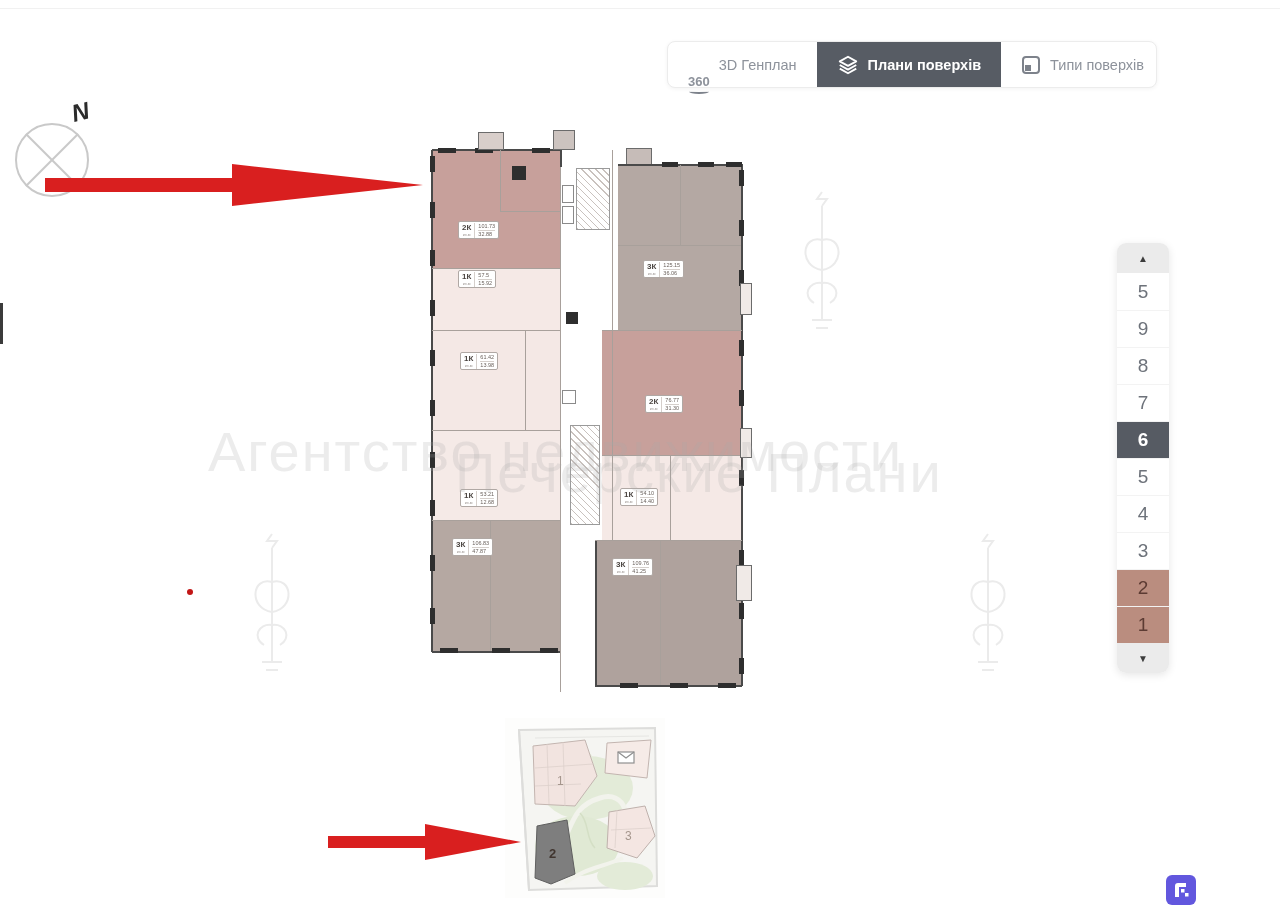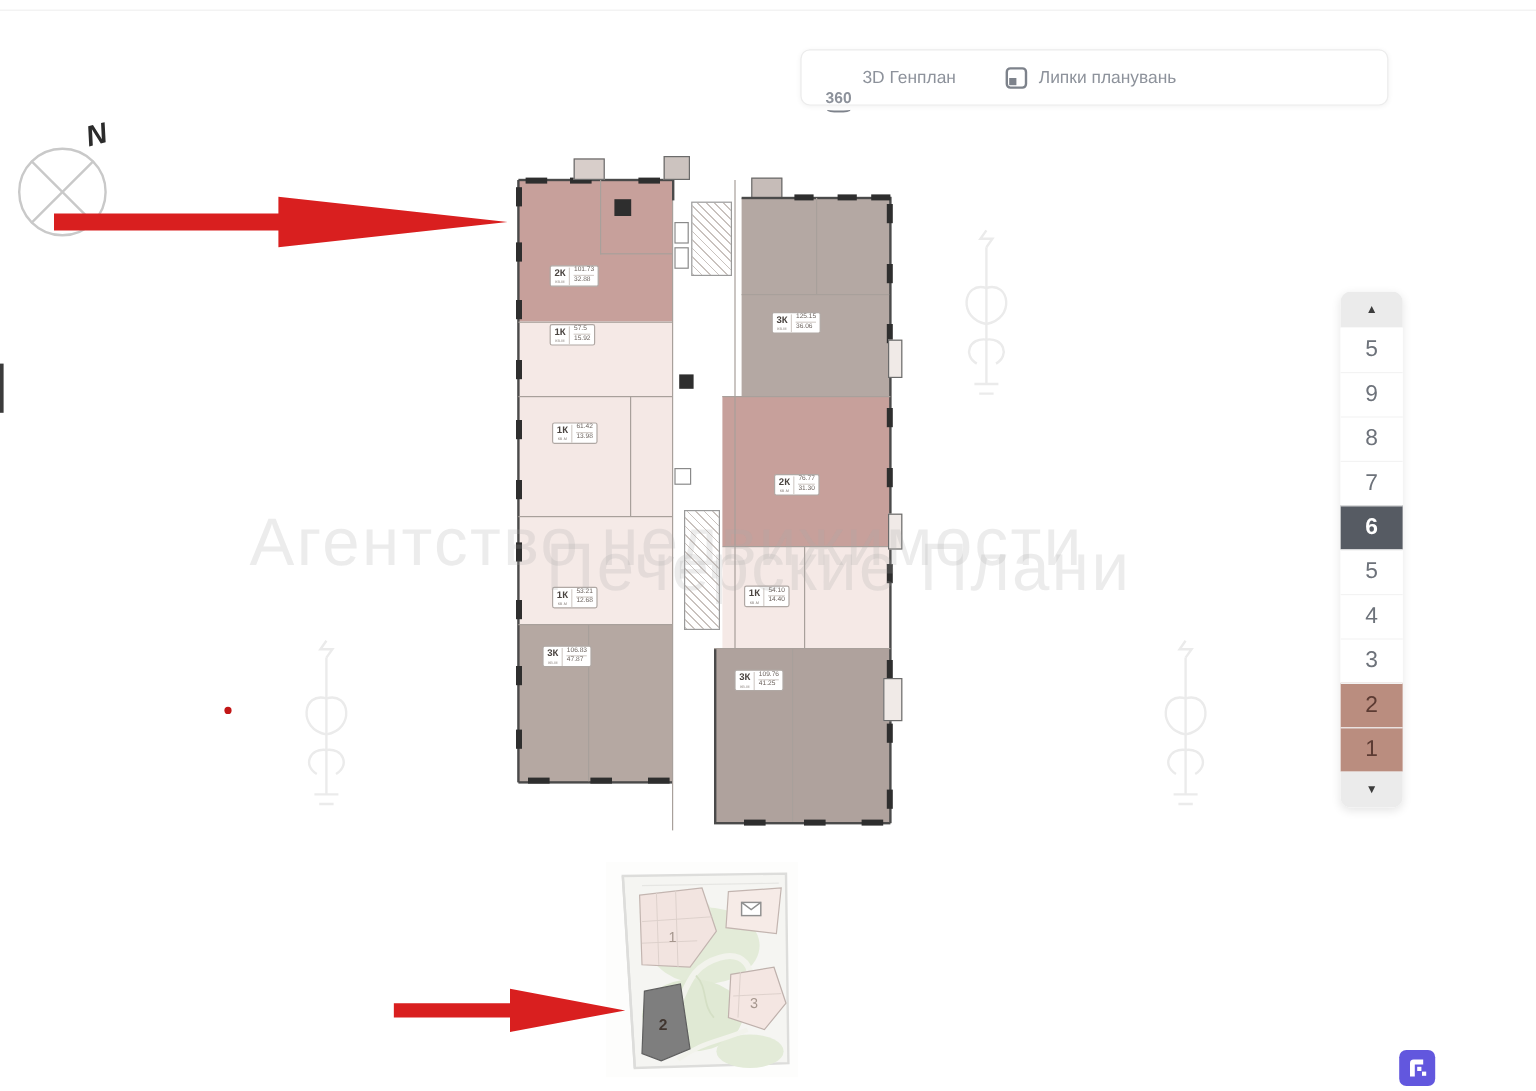--- a/index.html
+++ b/index.html
@@ -55,21 +55,21 @@
   .plan { left:430px; top:140px; width:316px; height:552px; z-index:2; }
   .room { position:absolute; cursor:pointer; }
   .wall { position:absolute; background:#4a4a4a; }
   .thinwall { position:absolute; background:#a8a09b; }
   .pier { position:absolute; background:#2e2e2e; }
   .hatch { position:absolute; border:1px solid #9a9a9a; background:
            repeating-linear-gradient(45deg,#c9c2be 0 1px,transparent 1px 5px); }
   .lift { position:absolute; border:1px solid #8a8a8a; background:#fff; }
   .balcony { position:absolute; border:1px solid #6b6b6b; background:#f0eae7; }
 
-  .apt-label { position:absolute; display:flex; align-items:flex-end; background:#fff;
+  .apt-label { position:absolute; display:flex; align-items:center; background:#fff;
                border:1px solid #b0a8a4; border-radius:2px; height:18px; z-index:4; }
   .apt-type { display:flex; flex-direction:column; justify-content:center; align-items:center;
               padding:1px 3px; border-right:1px solid #d5cfcb; }
   .apt-type .t { font-size:8px; font-weight:bold; color:#4a4440; line-height:8px; }
   .apt-type .u { font-size:4px; color:#9a938f; line-height:5px; }
   .apt-areas { display:flex; flex-direction:column; justify-content:center; padding:1px 3px; }
   .apt-areas .a { font-size:5.5px; color:#6b625d; line-height:7px; }
   .apt-areas .l { border-top:1px solid #d5cfcb; }
 
   
@@ -117,26 +117,36 @@
 </svg>
 
 <div class="abs tabbar">
   <div class="tab">
     <span class="icon-360">
       <span class="n">360</span>
         <span class="arc"></span>
     </span>
     <span>3D Генплан</span>
   </div>
+  <div class="tab active">
+    <svg width="22" height="22" viewBox="0 0 24 24">
+      <g stroke="#fff" stroke-width="2" fill="none" stroke-linejoin="round">
+        <path d="M12 3 L21 8 12 13 3 8 Z"></path>
+        <path d="M3 12 L12 17 21 12"></path>
+        <path d="M3 16 L12 21 21 16"></path>
+      </g>
+    </svg>
+    <span>Плани поверхів</span>
+  </div>
   <div class="tab">
     <svg width="20" height="20" viewBox="0 0 20 20">
       <rect x="2" y="2" width="16" height="16" rx="3" fill="none" stroke="#7d828b" stroke-width="2"></rect>
       <rect x="4" y="10" width="6" height="6" fill="#7d828b"></rect>
     </svg>
-    <span>Липки планувань</span>
+    <span>Типи поверхів</span>
   </div>
 </div>
 
 <svg class="abs compass" viewBox="0 0 110 110">
   <circle cx="44" cy="62" r="36" fill="none" stroke="#c9c9c9" stroke-width="2"></circle>
   <line x1="18" y1="36" x2="70" y2="88" stroke="#c9c9c9" stroke-width="2"></line>
   <line x1="18" y1="88" x2="70" y2="36" stroke="#c9c9c9" stroke-width="2"></line>
   <text x="66" y="24" font-size="24" font-style="italic" font-weight="bold" fill="#2b2b2b" transform="rotate(-14 66 24)">N</text>
 </svg>
 

